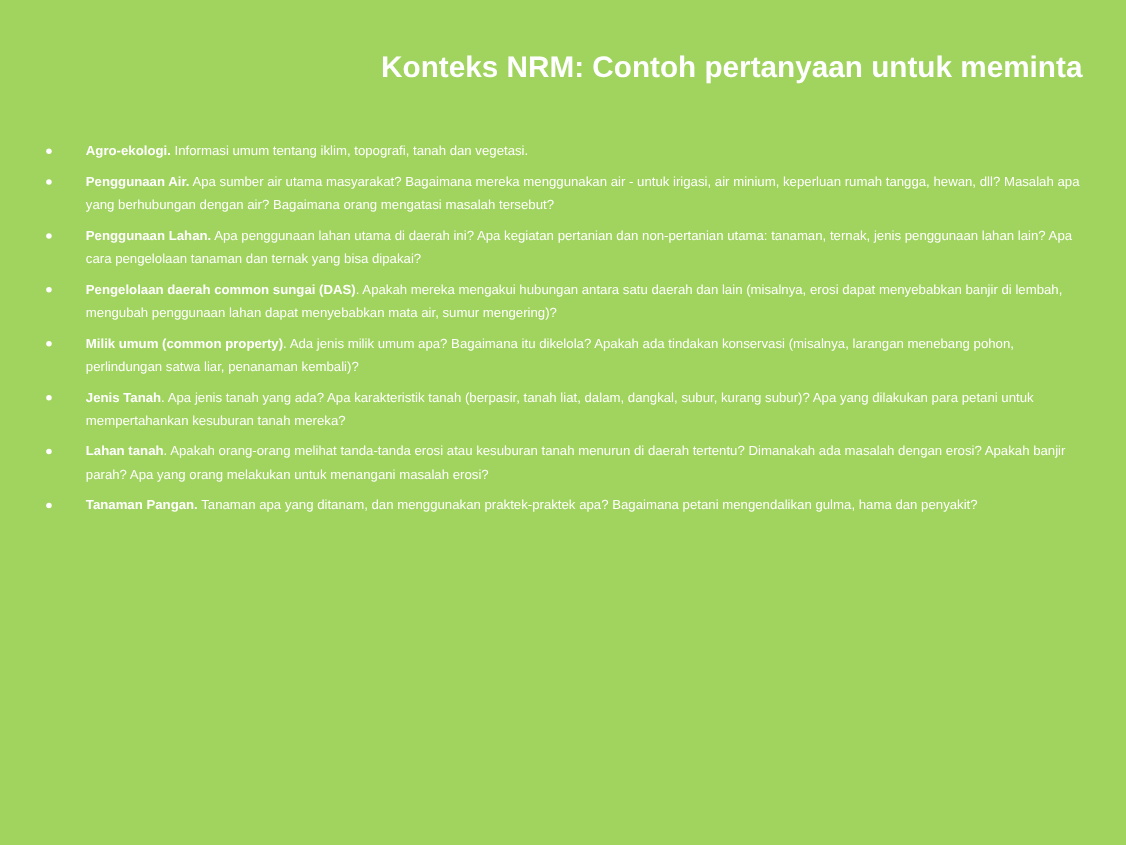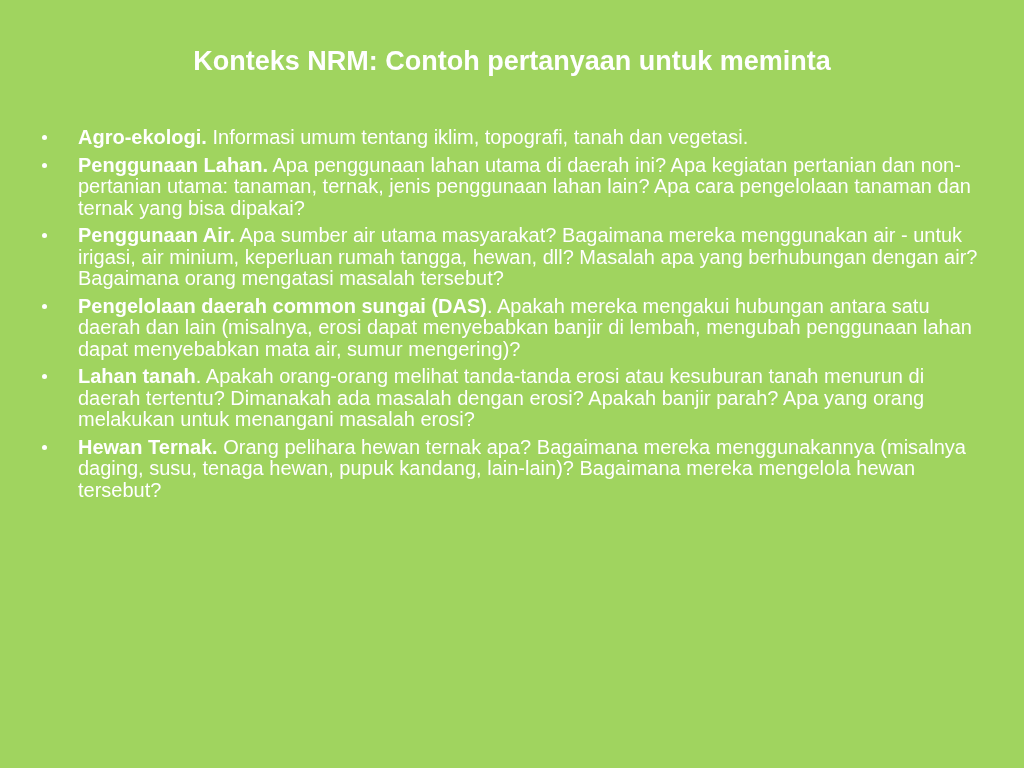--- a/index.html
+++ b/index.html
@@ -12,35 +12,35 @@
     overflow: hidden;
     font-family: "Liberation Sans", sans-serif;
   }
   .slide {
     width: 1024px;
     height: 768px;
     box-sizing: border-box;
   }
   .slide-title {
     margin: 46px 40px 0 40px;
-    text-align: center;
+    text-align: right;
     font-size: 27px;
     line-height: 1.15;
     font-weight: 700;
     letter-spacing: 0px;
   }
   .bullet-list {
     list-style: none;
     margin: 50px 34px 0 40px;
     padding: 0;
   }
   .bullet-list li {
     position: relative;
     padding-left: 38px;
-    font-size: 20px;
+    font-size: 12px;
     line-height: 21.5px;
     margin-bottom: 6px;
   }
   .dot {
     position: absolute;
     left: 2px;
     top: 8px;
     width: 5px;
     height: 5px;
     border-radius: 50%;
@@ -52,28 +52,34 @@
 </head>
 <body style="background: rgb(160, 212, 95); color: rgb(255, 255, 255);">
 
 <div class="slide">
   <h1 class="slide-title">Konteks NRM: Contoh pertanyaan untuk meminta</h1>
   <ul class="bullet-list">
     <li>
       <span class="dot" style="background: rgb(255, 255, 255);"></span><span class="lead">Agro-ekologi.</span><span> Informasi umum tentang iklim, topografi, tanah dan vegetasi.</span>
     </li>
     <li>
-      <span class="dot" style="background: rgb(255, 255, 255);"></span><span class="lead">Penggunaan Lahan.</span><span> Apa penggunaan lahan utama di daerah ini? Apa kegiatan pertanian dan non-pertanian utama: tanaman, ternak, jenis penggunaan lahan lain? Apa cara pengelolaan tanaman dan ternak yang bisa dipakai?</span>
+      <span class="dot" style="background: rgb(255, 255, 255);"></span><span class="lead">Penggunaan Air.</span><span> Apa sumber air utama masyarakat? Bagaimana mereka menggunakan air - untuk irigasi, air minium, keperluan rumah tangga, hewan, dll? Masalah apa yang berhubungan dengan air? Bagaimana orang mengatasi masalah tersebut?</span>
     </li>
     <li>
-      <span class="dot" style="background: rgb(255, 255, 255);"></span><span class="lead">Penggunaan Air.</span><span> Apa sumber air utama masyarakat? Bagaimana mereka menggunakan air - untuk irigasi, air minium, keperluan rumah tangga, hewan, dll? Masalah apa yang berhubungan dengan air? Bagaimana orang mengatasi masalah tersebut?</span>
+      <span class="dot" style="background: rgb(255, 255, 255);"></span><span class="lead">Penggunaan Lahan.</span><span> Apa penggunaan lahan utama di daerah ini? Apa kegiatan pertanian dan non-pertanian utama: tanaman, ternak, jenis penggunaan lahan lain? Apa cara pengelolaan tanaman dan ternak yang bisa dipakai?</span>
     </li>
     <li>
       <span class="dot" style="background: rgb(255, 255, 255);"></span><span class="lead">Pengelolaan daerah common sungai (DAS)</span><span>. Apakah mereka mengakui hubungan antara satu daerah dan lain (misalnya, erosi dapat menyebabkan banjir di lembah, mengubah penggunaan lahan dapat menyebabkan mata air, sumur mengering)?</span>
     </li>
     <li>
+      <span class="dot" style="background: rgb(255, 255, 255);"></span><span class="lead">Milik umum (common property)</span><span>. Ada jenis milik umum apa? Bagaimana itu dikelola? Apakah ada tindakan konservasi (misalnya, larangan menebang pohon, perlindungan satwa liar, penanaman kembali)?</span>
+    </li>
+    <li>
+      <span class="dot" style="background: rgb(255, 255, 255);"></span><span class="lead">Jenis Tanah</span><span>. Apa jenis tanah yang ada? Apa karakteristik tanah (berpasir, tanah liat, dalam, dangkal, subur, kurang subur)? Apa yang dilakukan para petani untuk mempertahankan kesuburan tanah mereka?</span>
+    </li>
+    <li>
       <span class="dot" style="background: rgb(255, 255, 255);"></span><span class="lead">Lahan tanah</span><span>. Apakah orang-orang melihat tanda-tanda erosi atau kesuburan tanah menurun di daerah tertentu? Dimanakah ada masalah dengan erosi? Apakah banjir parah? Apa yang orang melakukan untuk menangani masalah erosi?</span>
     </li>
     <li>
-      <span class="dot" style="background: rgb(255, 255, 255);"></span><span class="lead">Hewan Ternak.</span><span> Orang pelihara hewan ternak apa? Bagaimana mereka menggunakannya (misalnya daging, susu, tenaga hewan, pupuk kandang, lain-lain)? Bagaimana mereka mengelola hewan tersebut?</span>
+      <span class="dot" style="background: rgb(255, 255, 255);"></span><span class="lead">Tanaman Pangan.</span><span> Tanaman apa yang ditanam, dan menggunakan praktek-praktek apa? Bagaimana petani mengendalikan gulma, hama dan penyakit?</span>
     </li>
   </ul>
 </div>
 
 </body></html>

